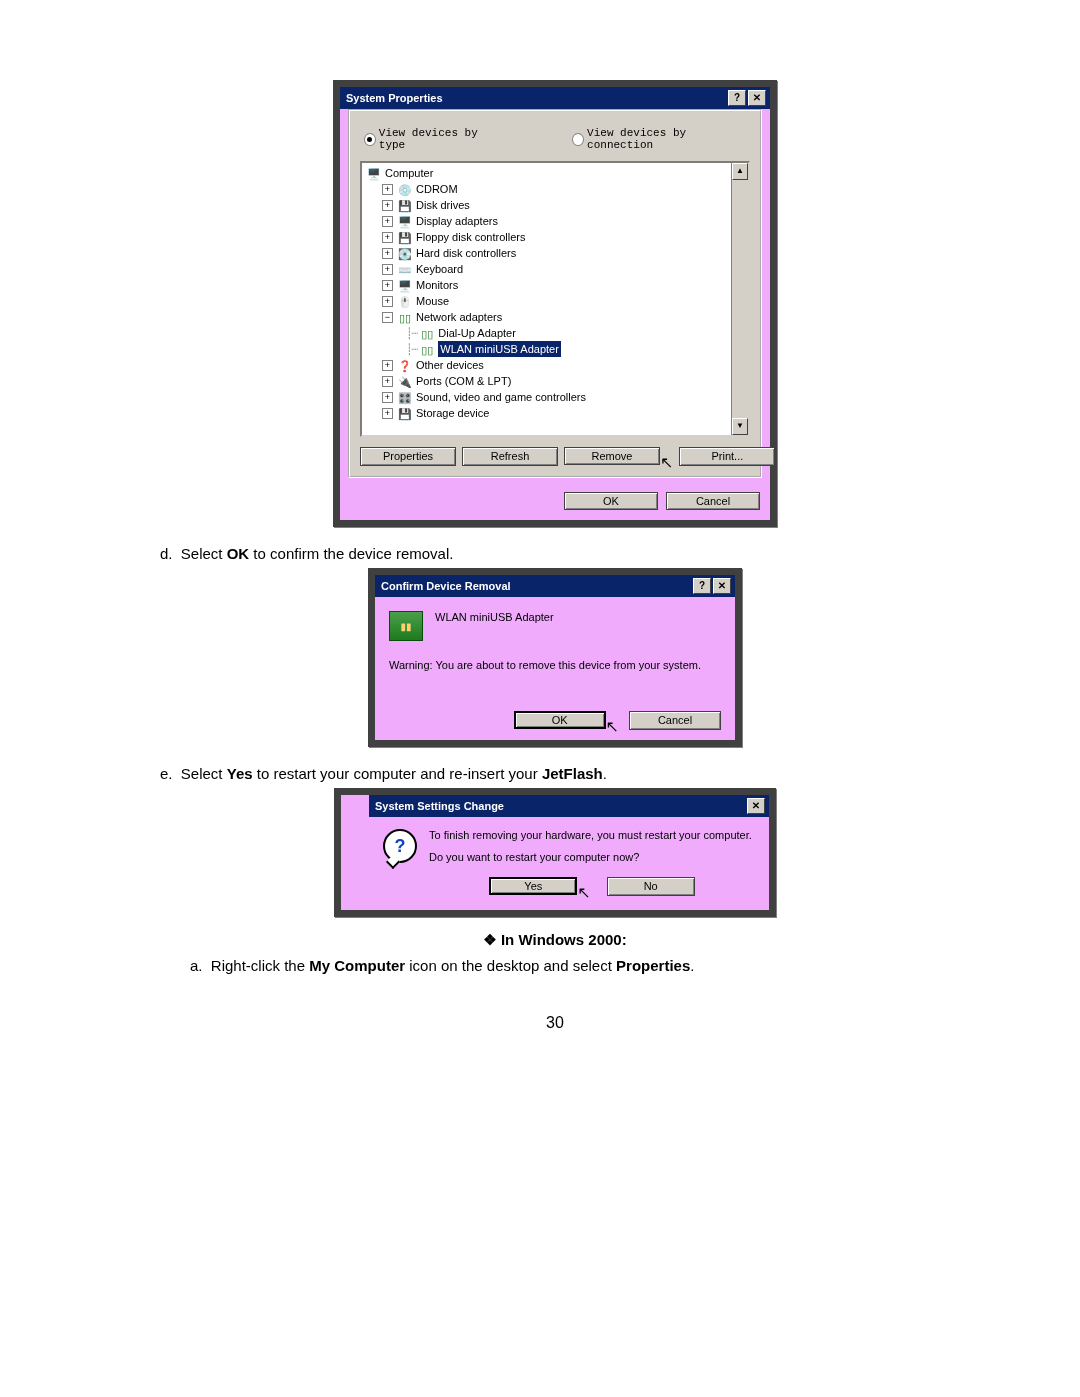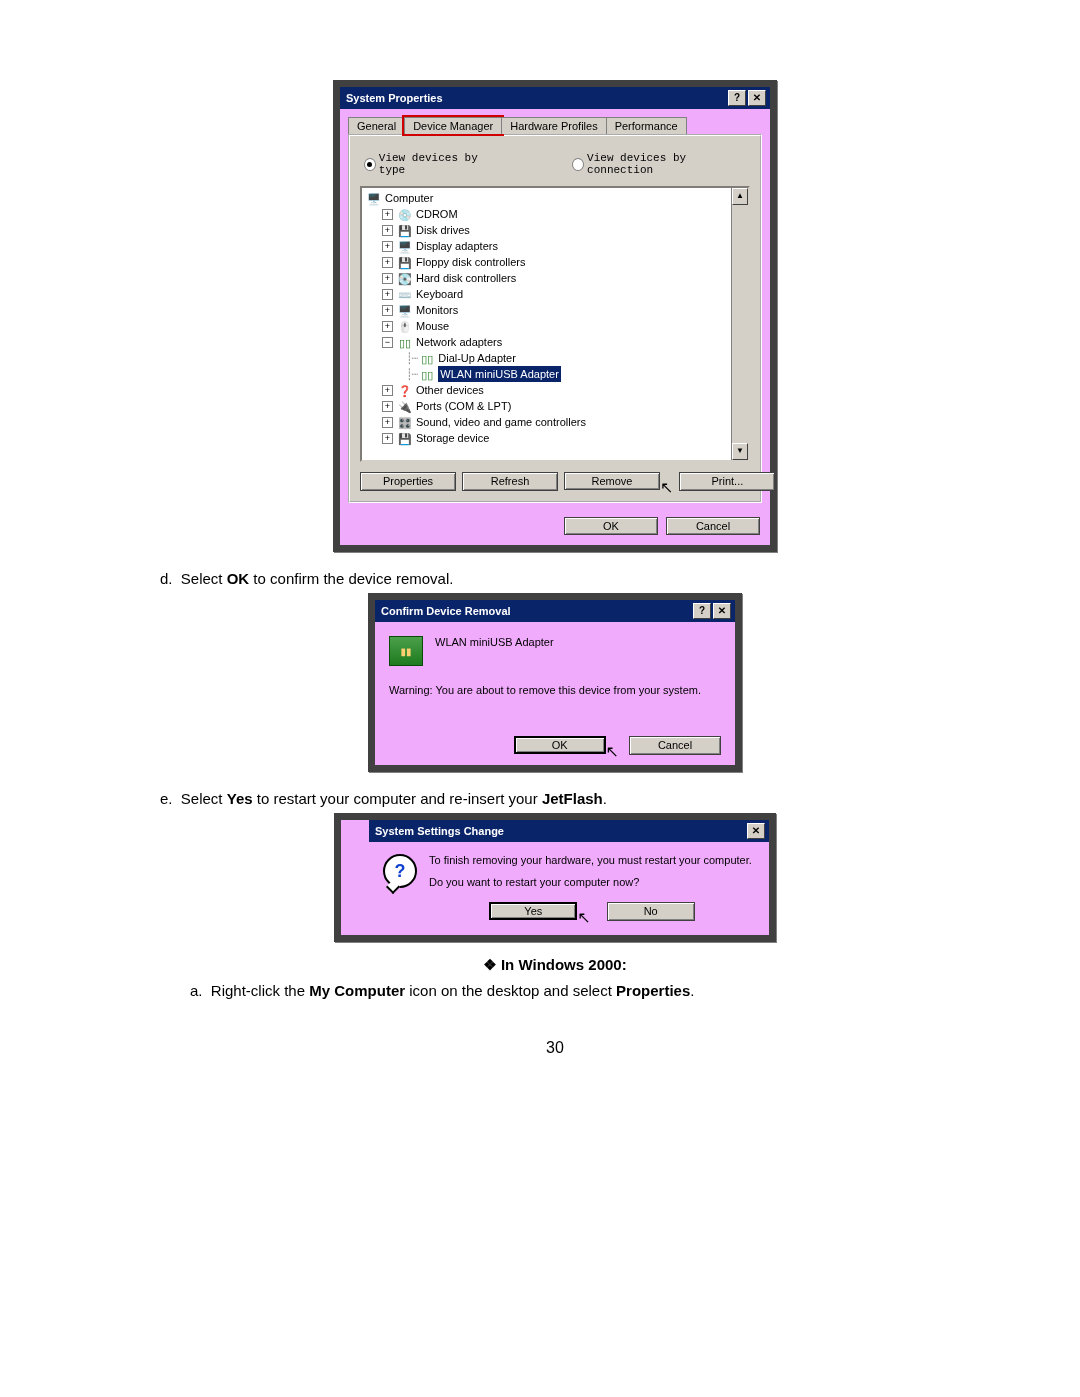--- a/index.html
+++ b/index.html
@@ -269,26 +269,20 @@
   }
 </style>
 </head>
 <body>
 
 <div class="dialog" style="width:430px;">
   <div class="titlebar">
     <span class="title">System Properties</span>
     <span class="tb-btn">?</span>
     <span class="tb-btn">✕</span>
-  </div>
-  <div class="tabs">
-    <div class="tab">General</div>
-    <div class="tab highlighted">Device Manager</div>
-    <div class="tab">Hardware Profiles</div>
-    <div class="tab">Performance</div>
   </div>
   <div class="tab-panel">
     <div class="radio-row">
       <div class="radio selected">
         <span class="radio-circle"></span>
         <span>View devices by type</span>
       </div>
       <div class="radio">
         <span class="radio-circle"></span>
         <span>View devices by connection</span>

